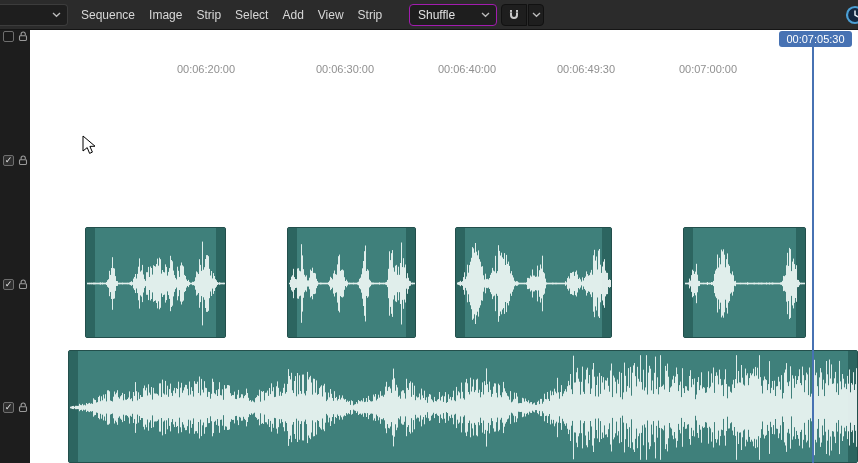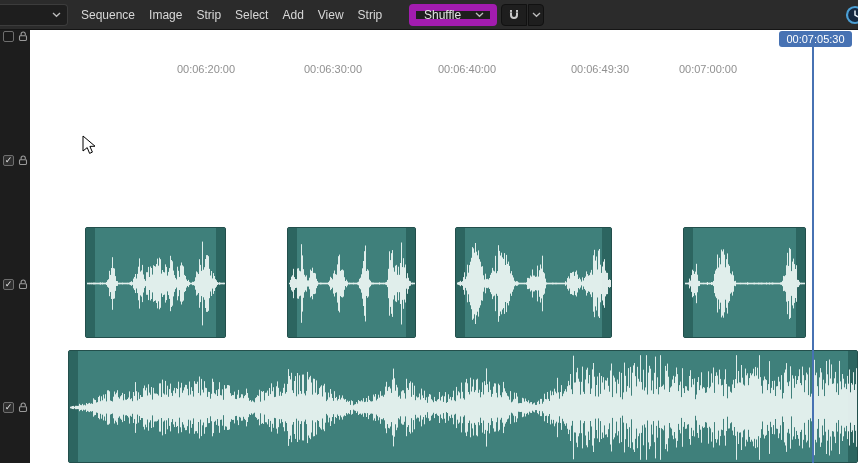--- a/index.html
+++ b/index.html
@@ -9,21 +9,21 @@
 
   
   .menubar{position:absolute;left:0;top:0;width:858px;height:30px;background:#2b2b2b;
     border-bottom:1px solid #151515;z-index:20;}
   .editor-select{position:absolute;left:0;top:4px;width:68px;height:22px;background:#1e1e1e;
     border:1px solid #3c3c3c;border-left:none;border-radius:0 4px 4px 0;
     display:flex;align-items:center;justify-content:flex-end;padding-right:6px;}
   .menus{position:absolute;left:74px;top:0;height:30px;display:flex;align-items:center;}
   .menu-item{padding:0 7px;color:#d8d8d8;font-size:12px;line-height:30px;cursor:default;white-space:nowrap;}
   .blend-select{position:absolute;left:409px;top:4px;width:88px;height:22px;background:#1e1e1e;
-    border:7px solid #a21caf;border-radius:4px;display:flex;align-items:center;
+    border:1px solid #a21caf;border-radius:4px;display:flex;align-items:center;
     justify-content:space-between;padding:0 6px 0 8px;color:#e3e3e3;font-size:12px;}
   .snap-group{position:absolute;left:501px;top:4px;height:22px;display:flex;gap:1px;}
   .snap-btn{height:22px;background:#1e1e1e;border:1px solid #111;display:flex;align-items:center;justify-content:center;}
   .snap-btn.main{width:26px;border-radius:4px 0 0 4px;}
   .snap-btn.chev{width:16px;border-radius:0 4px 4px 0;}
   .clock-btn{position:absolute;left:844px;top:4px;width:22px;height:22px;display:flex;align-items:center;}
 
   
   .ruler{position:absolute;left:30px;top:30px;width:828px;height:18px;z-index:6;}
   .tick-label{position:absolute;top:3px;transform:translateX(-50%);color:#909090;font-size:11px;white-space:nowrap;}
@@ -99,23 +99,23 @@
     <div id="gridlines">
         <div class="gridline" style="left: 200px;"></div>
         <div class="gridline" style="left: 333px;"></div>
         <div class="gridline" style="left: 467px;"></div>
         <div class="gridline" style="left: 600px;"></div>
         <div class="gridline" style="left: 733px;"></div>
       </div>
     <div class="ruler">
         <div id="ticks">
           <span class="tick-label" style="left: 176px;">00:06:20:00</span>
-          <span class="tick-label" style="left: 303px;">00:06:30:00</span>
+          <span class="tick-label" style="left: 315px;">00:06:30:00</span>
           <span class="tick-label" style="left: 437px;">00:06:40:00</span>
-          <span class="tick-label" style="left: 570px;">00:06:49:30</span>
+          <span class="tick-label" style="left: 556px;">00:06:49:30</span>
           <span class="tick-label" style="left: 678px;">00:07:00:00</span>
         </div>
       </div>
     <div id="strips">
         <div class="strip" style="left: 85px; top: 197px; width: 141px; height: 111px; background: rgb(63, 128, 123);">
           <div class="handle left" style="background: rgb(44, 101, 96);"></div>
           <div class="handle right" style="background: rgb(44, 101, 96);"></div>
           <svg width="141" height="111">
             <path d="M0.5 52.7V54.3M1.5 52.7V54.3M2.5 52.6V54.4M3.5 52.7V54.3M4.5 52.6V54.4M5.5 52.7V54.3M6.5 52.5V54.5M7.5 52.5V54.5M8.5 52.6V54.4M9.5 52.7V54.3M10.5 52.7V54.3M11.5 52.7V54.3M12.5 52.6V54.4M13.5 52.3V54.7M14.5 52.7V54.3M15.5 52.4V54.6M16.5 52.7V54.3M17.5 52.7V54.3M18.5 52.7V54.3M19.5 52.0V55.0M20.5 50.2V56.8M21.5 49.2V57.8M22.5 40.8V66.2M23.5 44.9V62.1M24.5 38.0V69.0M25.5 27.2V79.8M26.5 38.1V68.9M27.5 38.5V68.5M28.5 46.1V60.9M29.5 51.0V56.0M30.5 51.1V55.9M31.5 52.7V54.3M32.5 52.6V54.4M33.5 52.7V54.3M34.5 52.7V54.3M35.5 52.5V54.5M36.5 52.7V54.3M37.5 52.7V54.3M38.5 52.7V54.3M39.5 52.7V54.3M40.5 52.6V54.4M41.5 52.7V54.3M42.5 52.4V54.6M43.5 51.9V55.1M44.5 51.2V55.8M45.5 52.1V54.9M46.5 48.6V58.4M47.5 46.9V60.1M48.5 44.0V63.0M49.5 48.5V58.5M50.5 43.9V63.1M51.5 36.7V70.3M52.5 28.4V78.6M53.5 41.6V65.4M54.5 40.4V66.6M55.5 34.9V72.1M56.5 44.5V62.5M57.5 49.1V57.9M58.5 50.8V56.2M59.5 42.2V64.8M60.5 42.2V64.8M61.5 36.9V70.1M62.5 47.0V60.0M63.5 36.5V70.5M64.5 38.0V69.0M65.5 44.6V62.4M66.5 35.2V71.8M67.5 36.0V71.0M68.5 36.6V70.4M69.5 34.0V73.0M70.5 28.6V78.4M71.5 35.7V71.3M72.5 27.7V79.3M73.5 29.2V77.8M74.5 43.6V63.4M75.5 40.0V67.0M76.5 41.9V65.1M77.5 42.4V64.6M78.5 34.4V72.6M79.5 36.9V70.1M80.5 45.6V61.4M81.5 41.9V65.1M82.5 38.1V68.9M83.5 25.8V81.2M84.5 30.0V77.0M85.5 31.3V75.7M86.5 40.6V66.4M87.5 45.1V61.9M88.5 47.9V59.1M89.5 49.4V57.6M90.5 36.7V70.3M91.5 40.8V66.2M92.5 46.9V60.1M93.5 35.5V71.5M94.5 32.5V74.5M95.5 35.3V71.7M96.5 36.4V70.6M97.5 44.9V62.1M98.5 46.0V61.0M99.5 49.4V57.6M100.5 51.0V56.0M101.5 49.9V57.1M102.5 51.9V55.1M103.5 52.7V54.3M104.5 52.7V54.3M105.5 51.8V55.2M106.5 51.9V55.1M107.5 51.2V55.8M108.5 47.3V59.7M109.5 41.4V65.6M110.5 42.4V64.6M111.5 44.0V63.0M112.5 29.2V77.8M113.5 34.9V72.1M114.5 40.9V66.1M115.5 11.6V95.4M116.5 39.7V67.3M117.5 37.2V69.8M118.5 29.0V78.0M119.5 25.1V81.9M120.5 25.1V81.9M121.5 26.2V80.8M122.5 38.8V68.2M123.5 45.5V61.5M124.5 41.0V66.0M125.5 48.4V58.6M126.5 43.1V63.9M127.5 46.0V61.0M128.5 49.1V57.9M129.5 50.3V56.7M130.5 52.0V55.0M131.5 52.7V54.3M132.5 52.2V54.8M133.5 52.6V54.4M134.5 52.7V54.3M135.5 52.7V54.3M136.5 52.6V54.4M137.5 52.7V54.3M138.5 52.7V54.3" stroke="#e9f3f1" stroke-width="1" fill="none" transform="translate(1,2)" opacity="0.95"></path>
           </svg>

